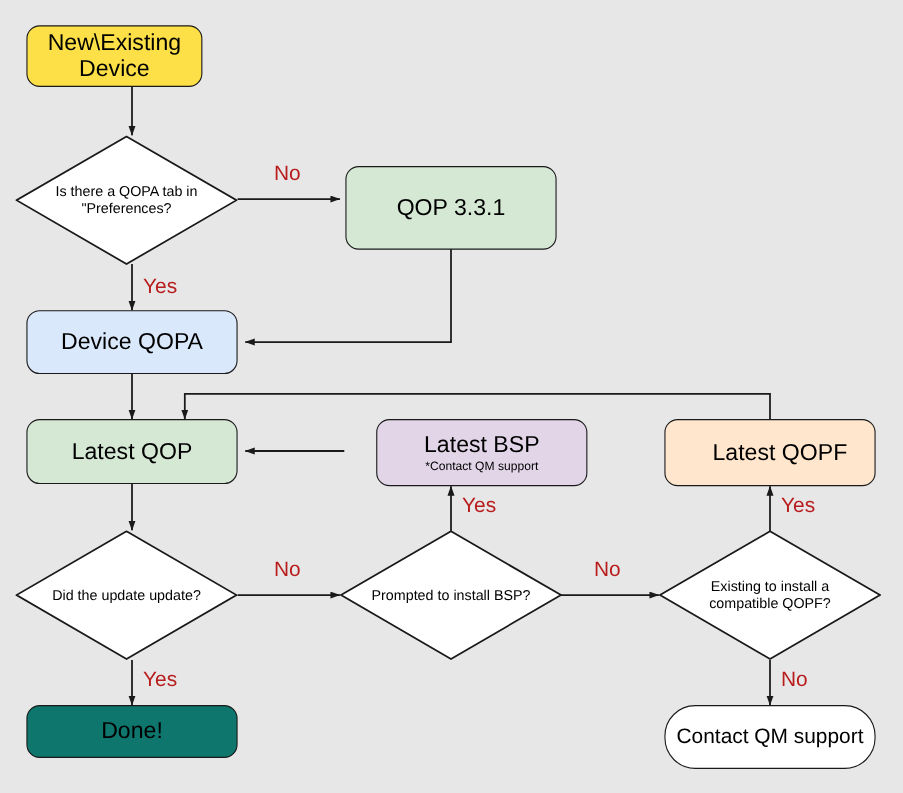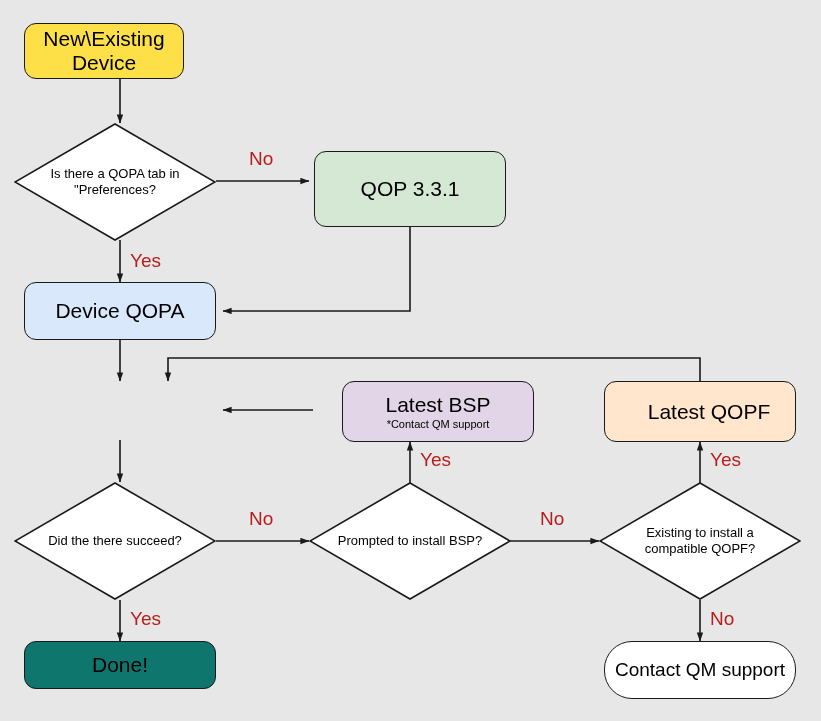--- a/index.html
+++ b/index.html
@@ -134,35 +134,38 @@
   </div>
 
   <div class="node" style="left:314px; top:151px; width:192px; height:76px; background:#d5e8d4;">
     <div class="title">QOP 3.3.1</div>
   </div>
 
   <div class="node" style="left:24px; top:282px; width:192px; height:58px; background:#dae8fc;">
     <div class="title">Device QOPA</div>
   </div>
 
+  <div class="node" style="left:24px; top:381px; width:192px; height:59px; background:#d5e8d4;">
+    <div class="title">Latest QOP</div>
+  </div>
 
   <div class="node" style="left:314px; top:381px; width:192px; height:61px; background:#e1d5e7;margin-left:28px;">
     <div class="title">Latest BSP</div>
     <div class="sub">*Contact QM support</div>
   </div>
 
   <div class="node" style="left:604px; top:381px; width:192px; height:61px; background:#ffe6cc;padding-left:18px;">
     <div class="title">Latest QOPF</div>
   </div>
 
   <div class="diamond" style="left:14px; top:482px; width:202px; height:118px;">
     <svg viewBox="0 0 202 118" preserveAspectRatio="none">
       <polygon points="101,1 201,59 101,117 1,59" fill="#ffffff" stroke="#1a1a1a" stroke-width="1.6"></polygon>
     </svg>
-    <div class="dlabel">Did the there succeed?</div>
+    <div class="dlabel">Did the update update?</div>
   </div>
 
   <div class="diamond" style="left:309px; top:482px; width:202px; height:118px;">
     <svg viewBox="0 0 202 118" preserveAspectRatio="none">
       <polygon points="101,1 201,59 101,117 1,59" fill="#ffffff" stroke="#1a1a1a" stroke-width="1.6"></polygon>
     </svg>
     <div class="dlabel">Prompted to install BSP?</div>
   </div>
 
   <div class="diamond" style="left:599px; top:482px; width:202px; height:118px;">

